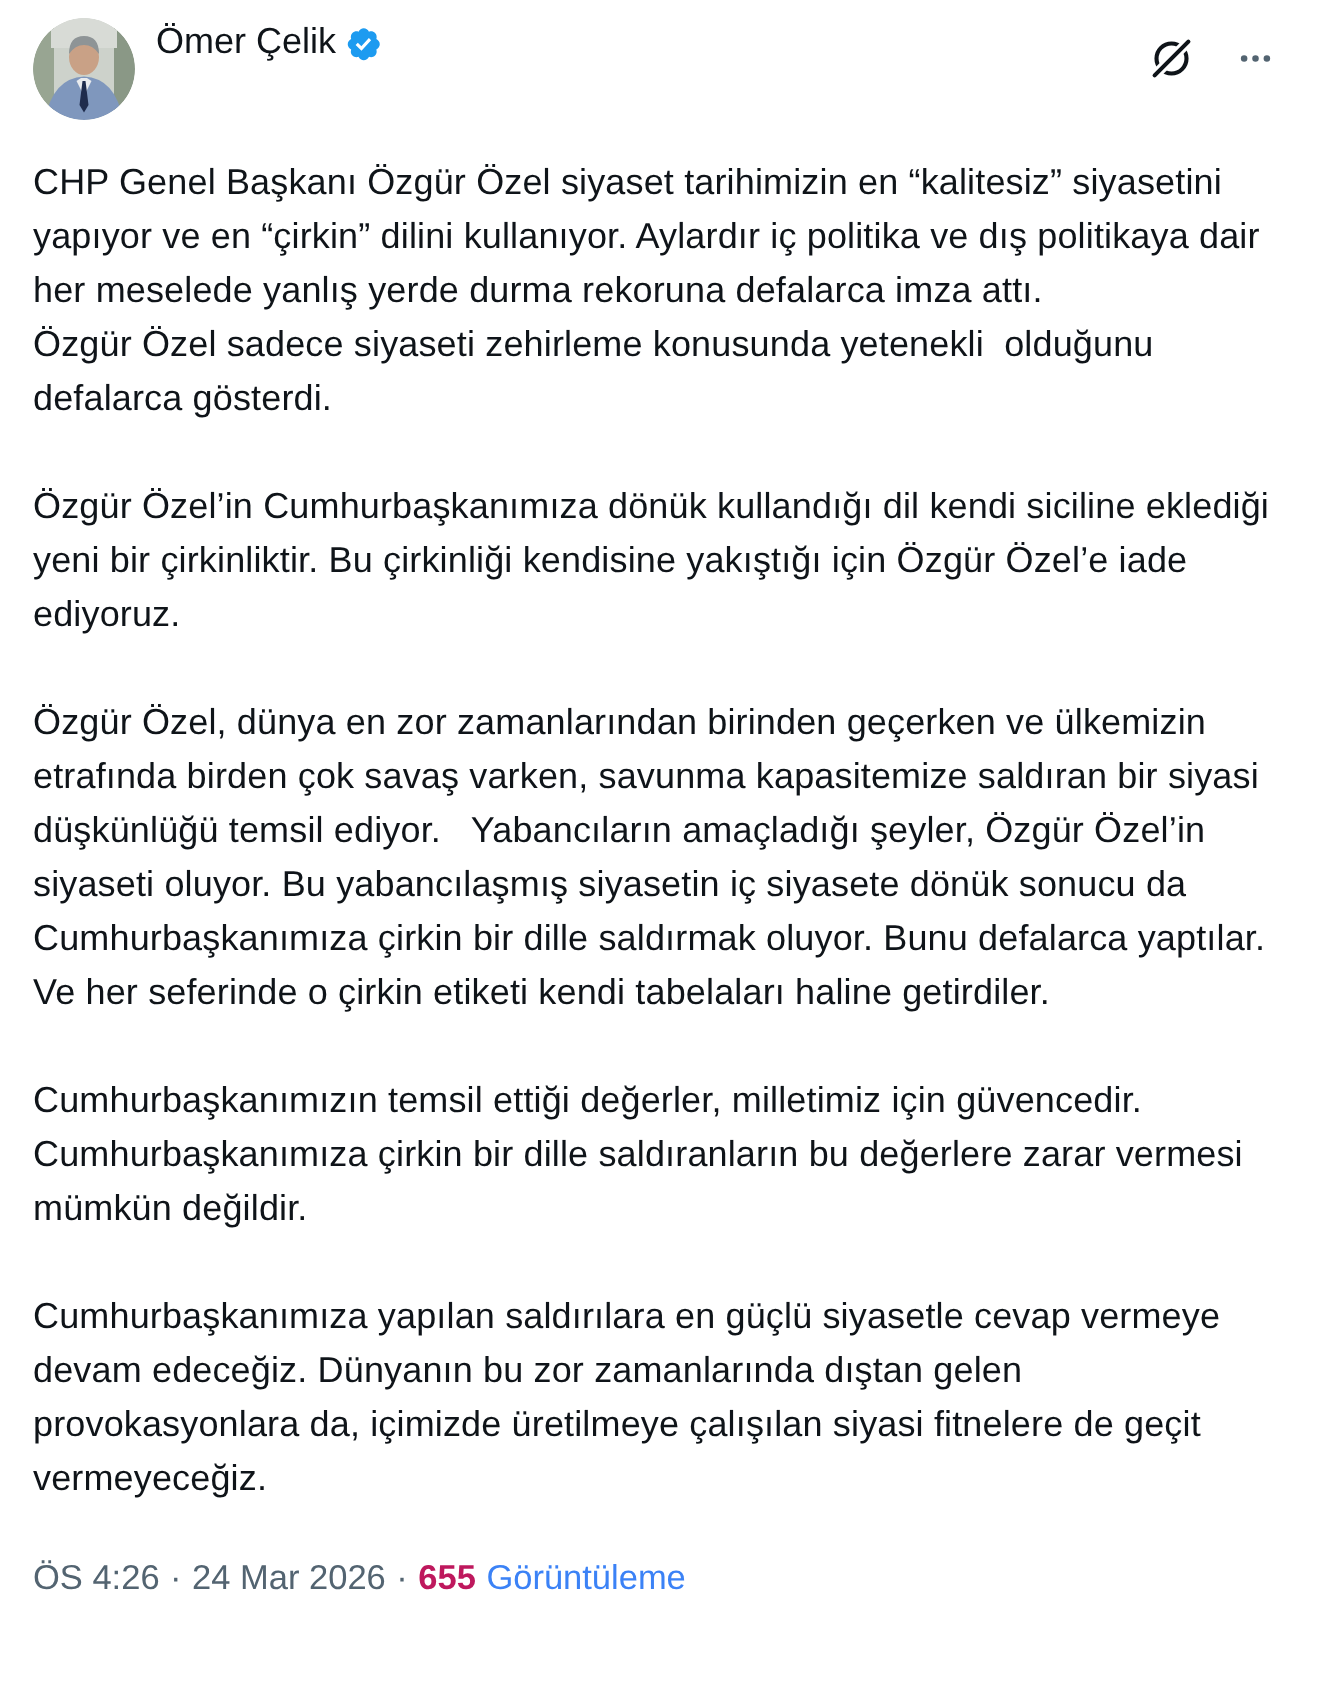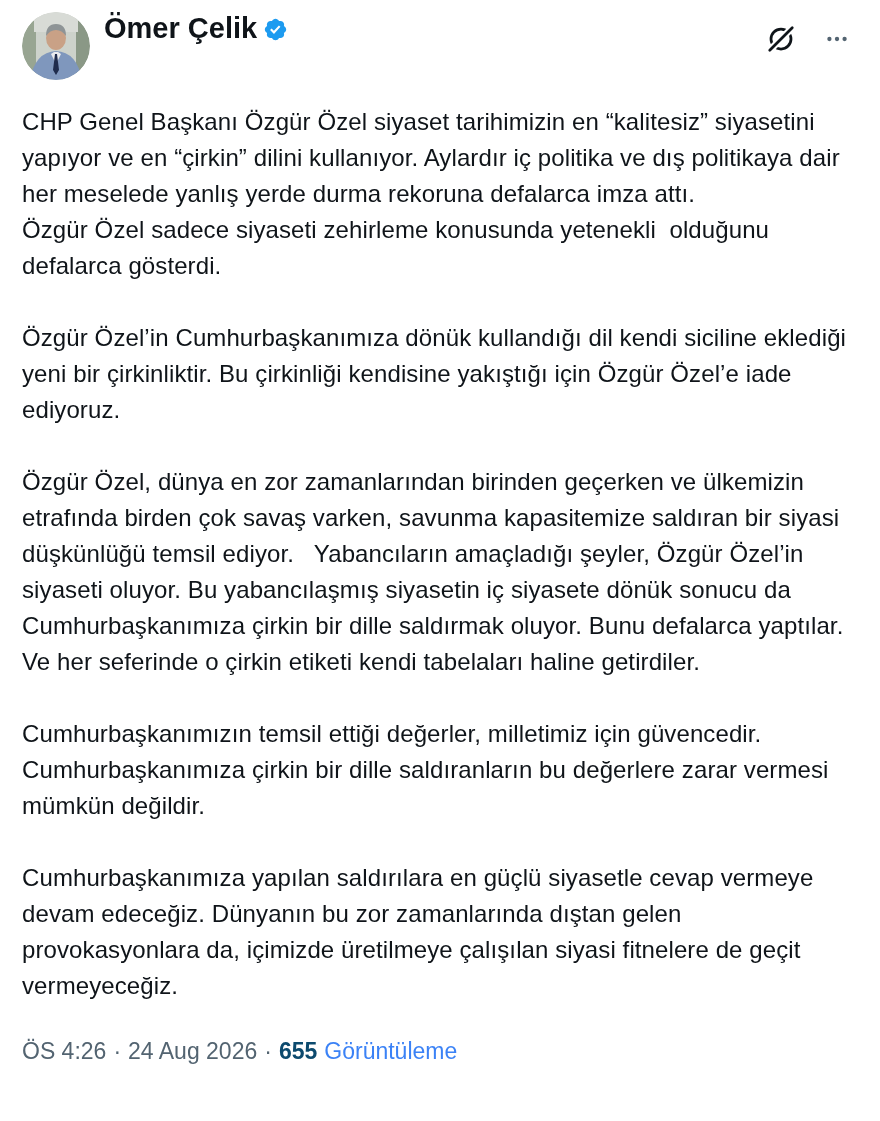--- a/index.html
+++ b/index.html
@@ -13,21 +13,21 @@
   .tweet { padding: 12px 26px 0 22px; }
 
   
   .header { display: flex; align-items: flex-start; }
   .avatar {
     width: 68px; height: 68px; border-radius: 50%;
     overflow: hidden; flex: 0 0 68px; cursor: pointer;
   }
   .id-block { margin-left: 14px; padding-top: 2px; }
   .name-row { display: flex; align-items: center; gap: 6px; }
-  .name { font-size: 29px; font-weight: 700; line-height: 28px; cursor: pointer; }
+  .name { font-size: 24px; font-weight: 400; line-height: 28px; cursor: pointer; }
   .badge { width: 25px; height: 25px; display: inline-flex; margin-top: 2px; }
   .handle { font-size: 23px; color: #536471; line-height: 28px; margin-top: 2px; cursor: pointer; }
   .header-actions {
     margin-left: auto; display: flex; align-items: center;
     gap: 28px; padding-top: 12px; padding-right: 4px;
   }
   .icon-btn { cursor: pointer; display: inline-flex; }
 
   
   .body-text {
@@ -39,21 +39,21 @@
     letter-spacing: 0.1px;
   }
 
   
   .footer {
     margin-top: 34px;
     font-size: 23px;
     color: #536471;
     display: flex; gap: 7px;
   }
-  .footer .views-count { color: #0c4a6e; font-weight: 700; cursor: pointer; }
+  .footer .views-count { color: #be185d; font-weight: 700; cursor: pointer; }
   .footer .views-label { color: #3b82f6; }
   .footer .meta-link { cursor: pointer; }
 </style>
 </head>
 <body>
 
 <div class="tweet">
 
   <div class="header">
     <div class="avatar">
@@ -114,19 +114,19 @@
 
 Özgür Özel, dünya en zor zamanlarından birinden geçerken ve ülkemizin etrafında birden çok savaş varken, savunma kapasitemize saldıran bir siyasi düşkünlüğü temsil ediyor.   Yabancıların amaçladığı şeyler, Özgür Özel’in siyaseti oluyor. Bu yabancılaşmış siyasetin iç siyasete dönük sonucu da Cumhurbaşkanımıza çirkin bir dille saldırmak oluyor. Bunu defalarca yaptılar. Ve her seferinde o çirkin etiketi kendi tabelaları haline getirdiler.
 
 Cumhurbaşkanımızın temsil ettiği değerler, milletimiz için güvencedir. Cumhurbaşkanımıza çirkin bir dille saldıranların bu değerlere zarar vermesi mümkün değildir.
 
 Cumhurbaşkanımıza yapılan saldırılara en güçlü siyasetle cevap vermeye devam edeceğiz. Dünyanın bu zor zamanlarında dıştan gelen provokasyonlara da, içimizde üretilmeye çalışılan siyasi fitnelere de geçit vermeyeceğiz.</div>
 
   <div class="footer">
     <span class="meta-link">ÖS 4:26</span>
     <span>·</span>
-    <span class="meta-link">24 Aug 2026</span>
+    <span class="meta-link">24 Mar 2026</span>
     <span>·</span>
     <span class="views-count">655</span>
     <span class="views-label">Görüntüleme</span>
   </div>
 
 </div>
 
 </body></html>

